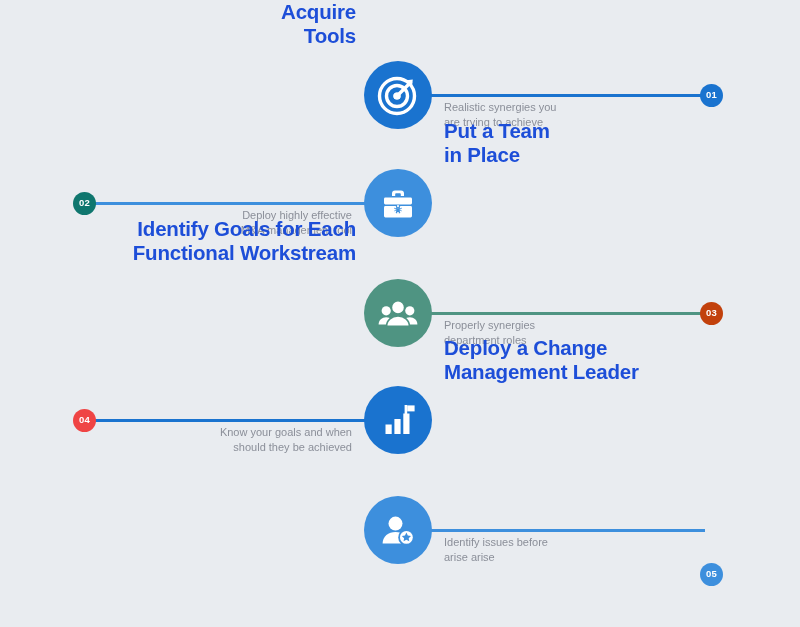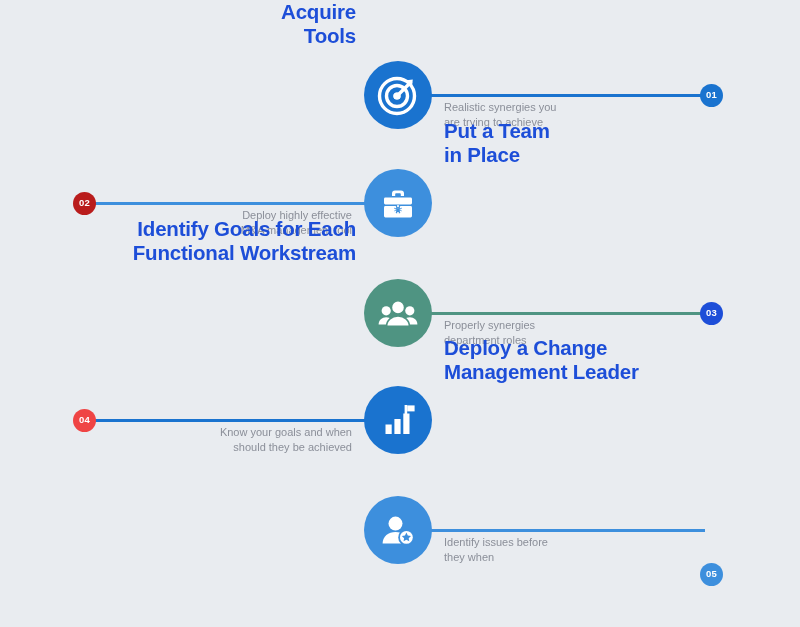--- a/index.html
+++ b/index.html
@@ -168,21 +168,21 @@
               <rect x="17.3" y="24.2" width="1.8" height="2.1" rx="0.7" transform="rotate(-45 18.2 25.2)"></rect>
               <rect x="22.9" y="28.9" width="1.8" height="2.1" rx="0.7" transform="rotate(-45 23.8 29.9)"></rect>
               <rect x="22.9" y="24.2" width="1.8" height="2.1" rx="0.7" transform="rotate(45 23.8 25.2)"></rect>
               <rect x="17.3" y="28.9" width="1.8" height="2.1" rx="0.7" transform="rotate(45 18.2 29.9)"></rect>
             </g>
             <circle cx="21" cy="27.6" r="1.6" fill="#3d8fdd"></circle>
           </svg>
         </span>
       </div>
 
-      <div class="badge" style="background:#b91c1c;">
+      <div class="badge" style="background:#0f766e;">
         <span class="badge-num">02</span>
       </div>
 
       <div class="text-block">
         <p class="title">Acquire
 Tools</p>
         <p class="desc">Deploy highly effective
 M&amp;A management tool</p>
       </div>
     </div>
@@ -198,21 +198,21 @@
             <circle cx="9.2" cy="18.8" r="4.6" fill="#ffffff"></circle>
             <path d="M1.6 32.5 c0-4.4 3.4-7.3 7.6-7.3 c4.2 0 7.6 2.9 7.6 7.3 Z" fill="#ffffff"></path>
             <circle cx="32.8" cy="18.8" r="4.6" fill="#ffffff"></circle>
             <path d="M25.2 32.5 c0-4.4 3.4-7.3 7.6-7.3 c4.2 0 7.6 2.9 7.6 7.3 Z" fill="#ffffff"></path>
             <circle cx="21" cy="15.4" r="6.6" fill="#ffffff" stroke="#4f9482" stroke-width="1.6"></circle>
             <path d="M9.6 34.2 c0-6.1 5.1-10.2 11.4-10.2 c6.3 0 11.4 4.1 11.4 10.2 Z" fill="#ffffff" stroke="#4f9482" stroke-width="1.6"></path>
           </svg>
         </span>
       </div>
 
-      <div class="badge" style="background:#1d4ed8;">
+      <div class="badge" style="background:#c2410c;">
         <span class="badge-num">03</span>
       </div>
 
       <div class="text-block">
         <p class="title">Put a Team
 in Place</p>
         <p class="desc">Properly synergies
 department roles</p>
       </div>
     </div>
@@ -264,18 +264,18 @@
       </div>
 
       <div class="badge" style="background:#3d8fdd;margin-top:44px;">
         <span class="badge-num">05</span>
       </div>
 
       <div class="text-block">
         <p class="title">Deploy a Change
 Management Leader</p>
         <p class="desc">Identify issues before
-they when</p>
+arise arise</p>
       </div>
     </div>
   </div>
 
 </div>
 
 </body></html>

